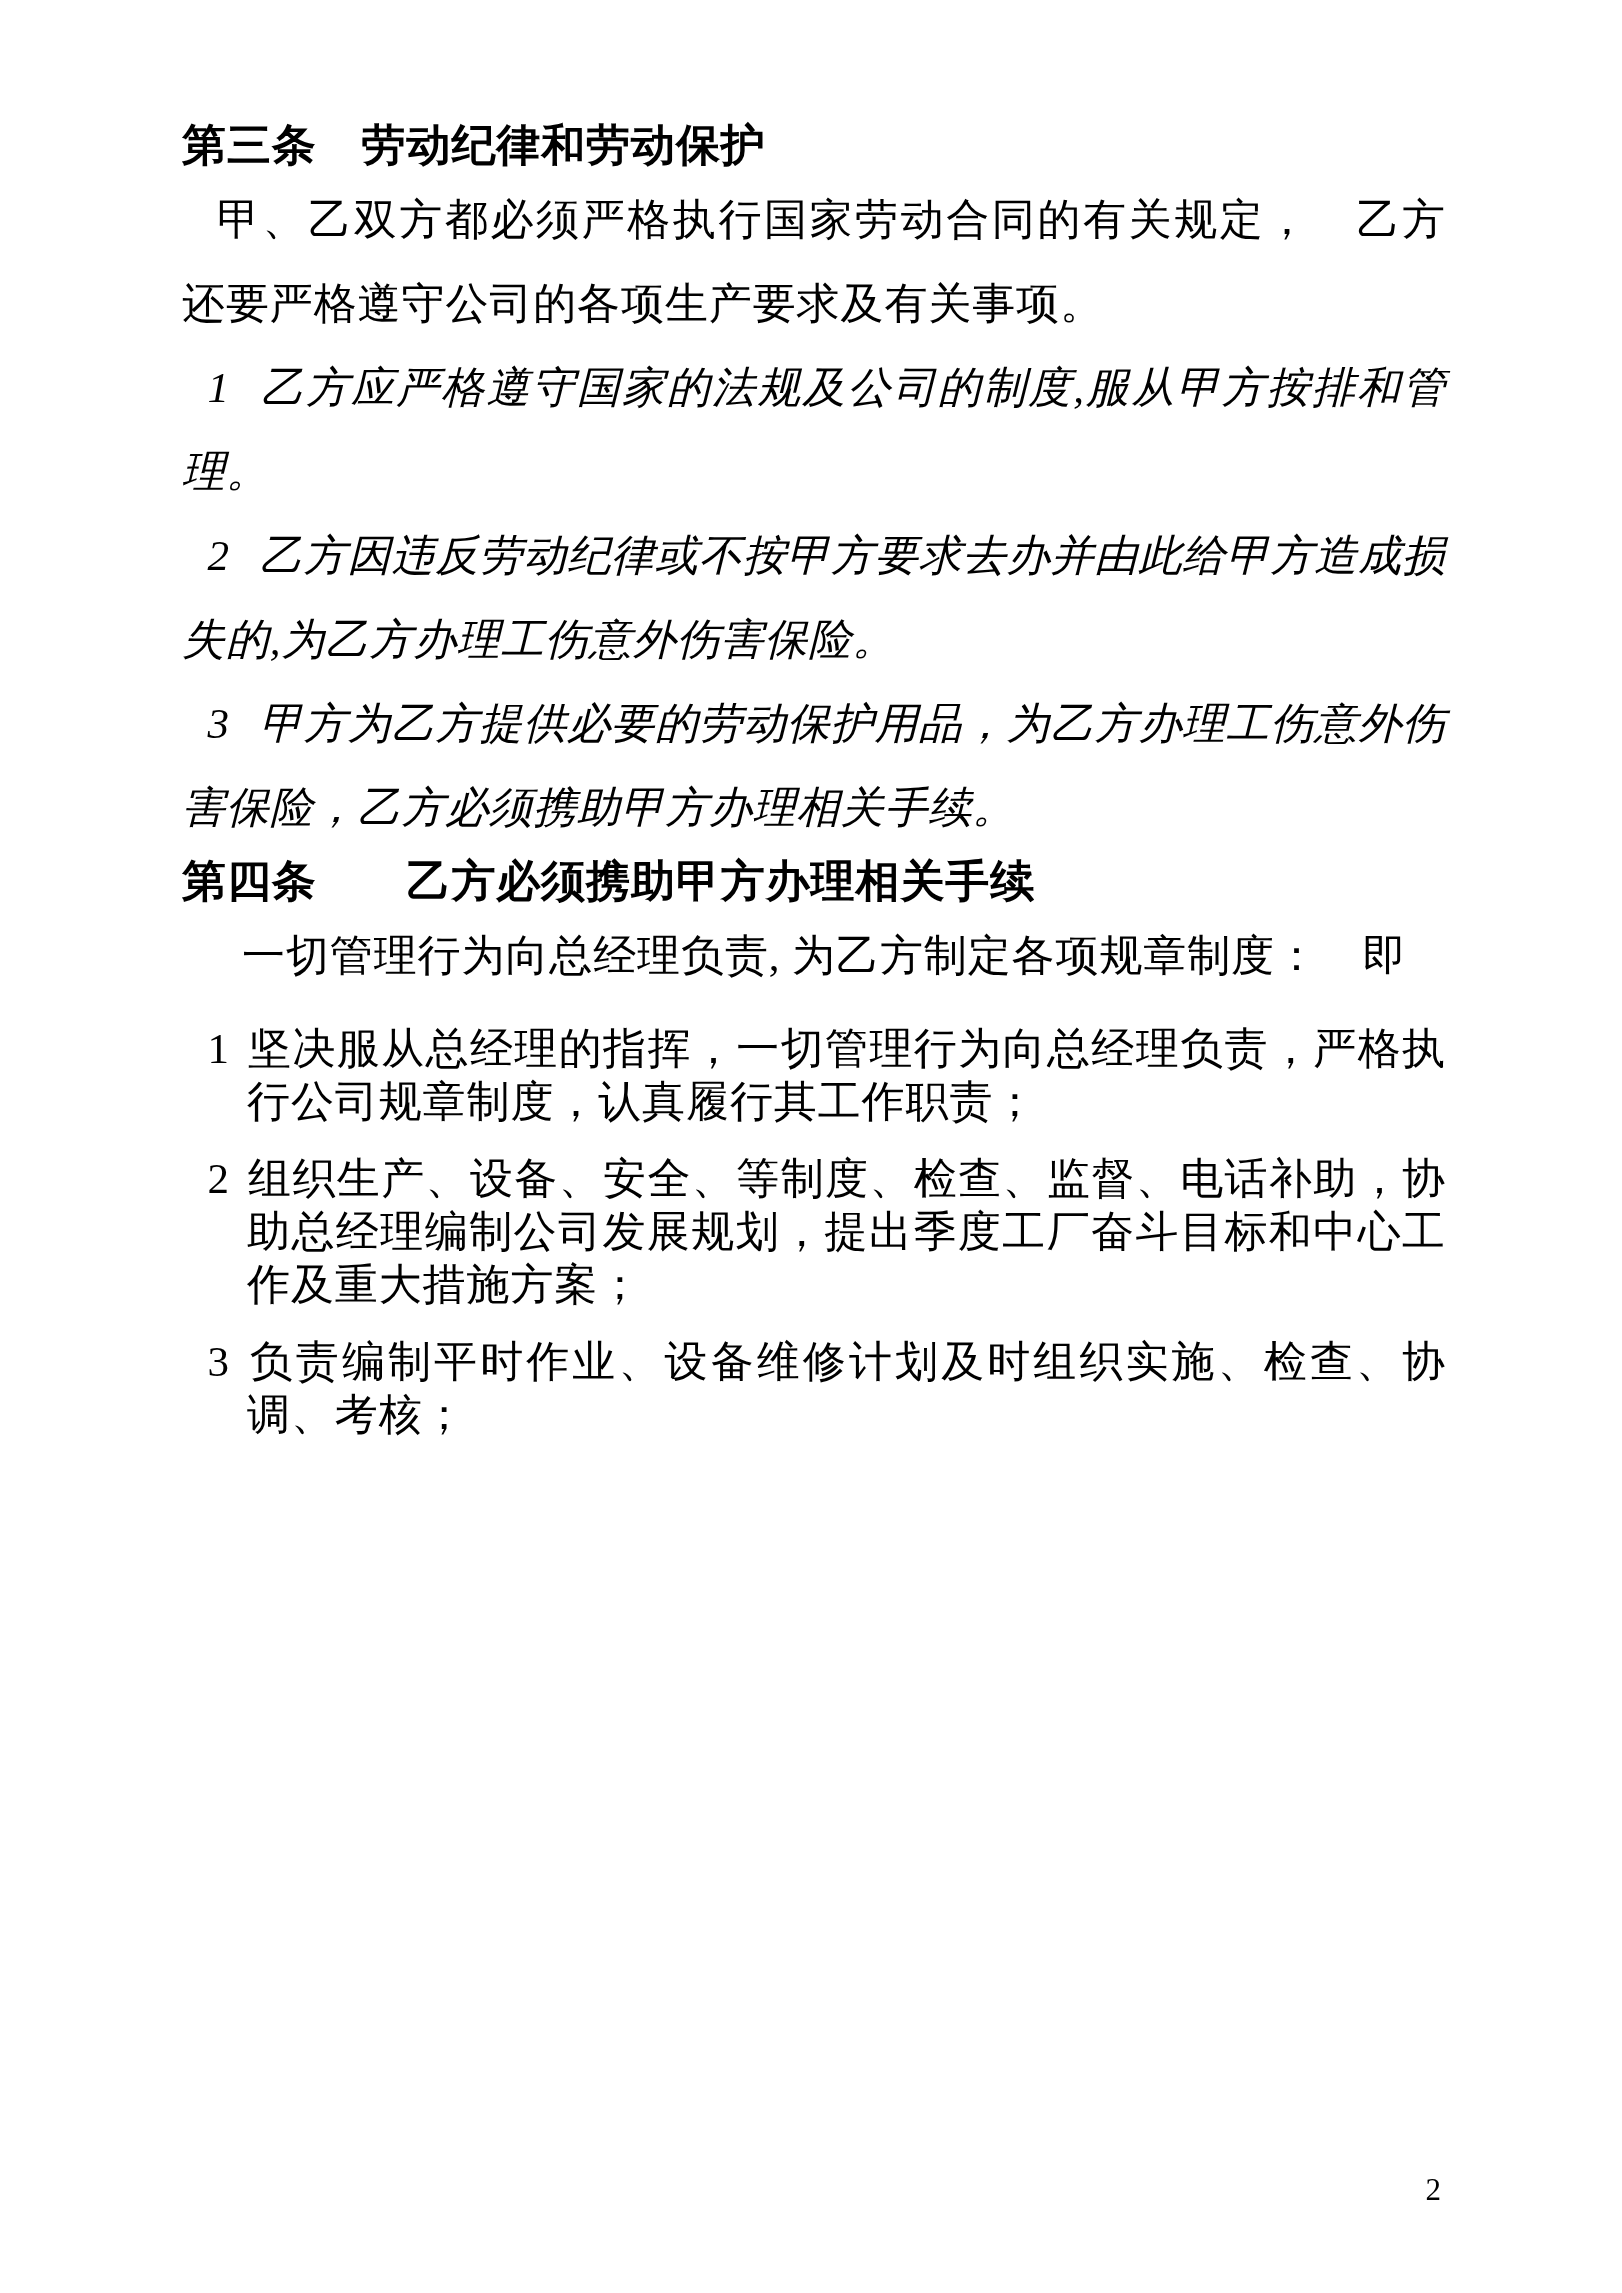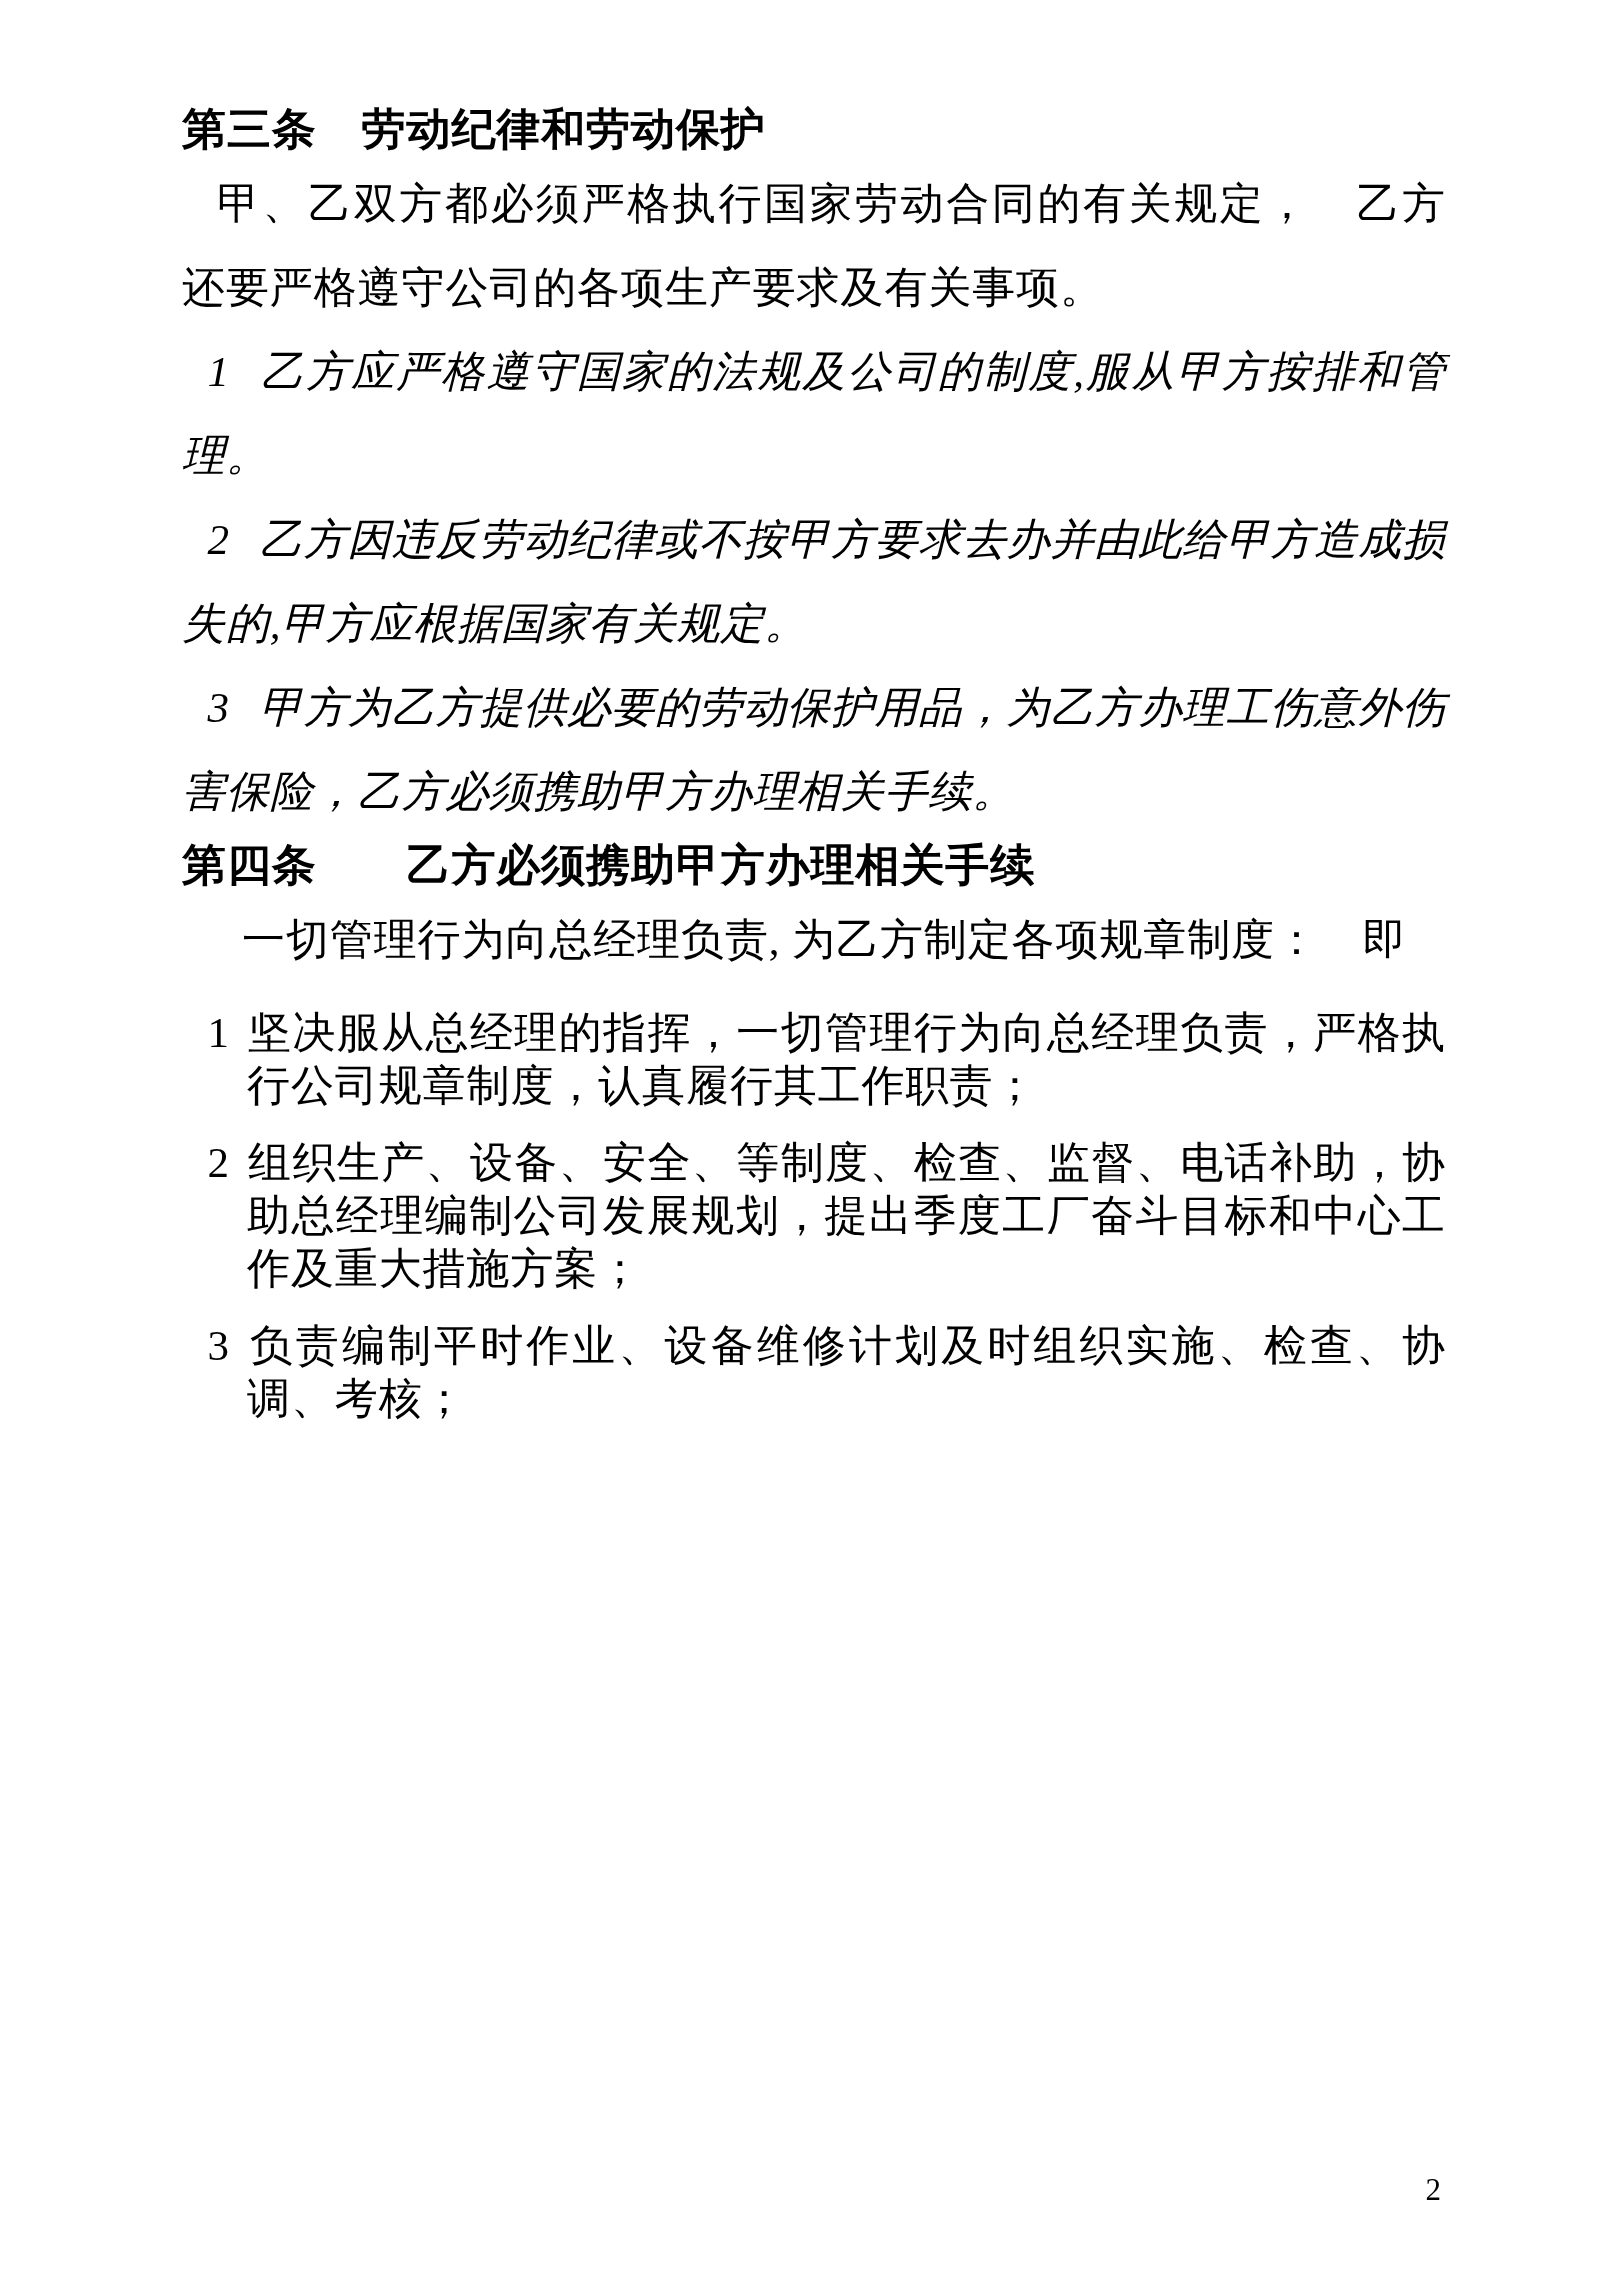--- a/index.html
+++ b/index.html
@@ -13,21 +13,21 @@
       width: 1623px;
       height: 2294px;
       background: #ffffff;
       font-family: "Liberation Serif", serif;
       color: #000000;
       overflow: hidden;
     }
     .content {
       position: absolute;
       left: 182px;
-      top: 98px;
+      top: 114px;
       width: 1264px;
     }
     .content h2 {
       margin: 0;
       font-size: 44px;
       font-weight: bold;
       line-height: 64px;
       letter-spacing: 0.9px;
     }
     .content p {
@@ -73,21 +73,21 @@
 
 <div class="page">
   <div class="content">
 
     <h2>第三条　劳动纪律和劳动保护</h2>
 
     <p class="indent1">甲、乙双方都必须严格执行国家劳动合同的有关规定，　乙方还要严格遵守公司的各项生产要求及有关事项。</p>
 
     <p class="numpara"><span class="num">1</span><span>乙方应严格遵守国家的法规及公司的制度,服从甲方按排和管理。</span></p>
 
-    <p class="numpara"><span class="num">2</span><span>乙方因违反劳动纪律或不按甲方要求去办并由此给甲方造成损失的,甲方应根据国家有关规定。</span></p>
+    <p class="numpara"><span class="num">2</span><span>乙方因违反劳动纪律或不按甲方要求去办并由此给甲方造成损失的,为乙方办理工伤意外伤害保险。</span></p>
 
     <p class="numpara"><span class="num">3</span><span>甲方为乙方提供必要的劳动保护用品，为乙方办理工伤意外伤害保险，乙方必须携助甲方办理相关手续。</span></p>
 
     <h2>第四条　　乙方必须携助甲方办理相关手续</h2>
 
 
 
     <p class="indent2">一切管理行为向总经理负责, 为乙方制定各项规章制度：　即</p>
 
     <p class="hitem"><span class="hnum">1</span><span>坚决服从总经理的指挥，一切管理行为向总经理负责，严格执行公司规章制度，认真履行其工作职责；</span></p>

